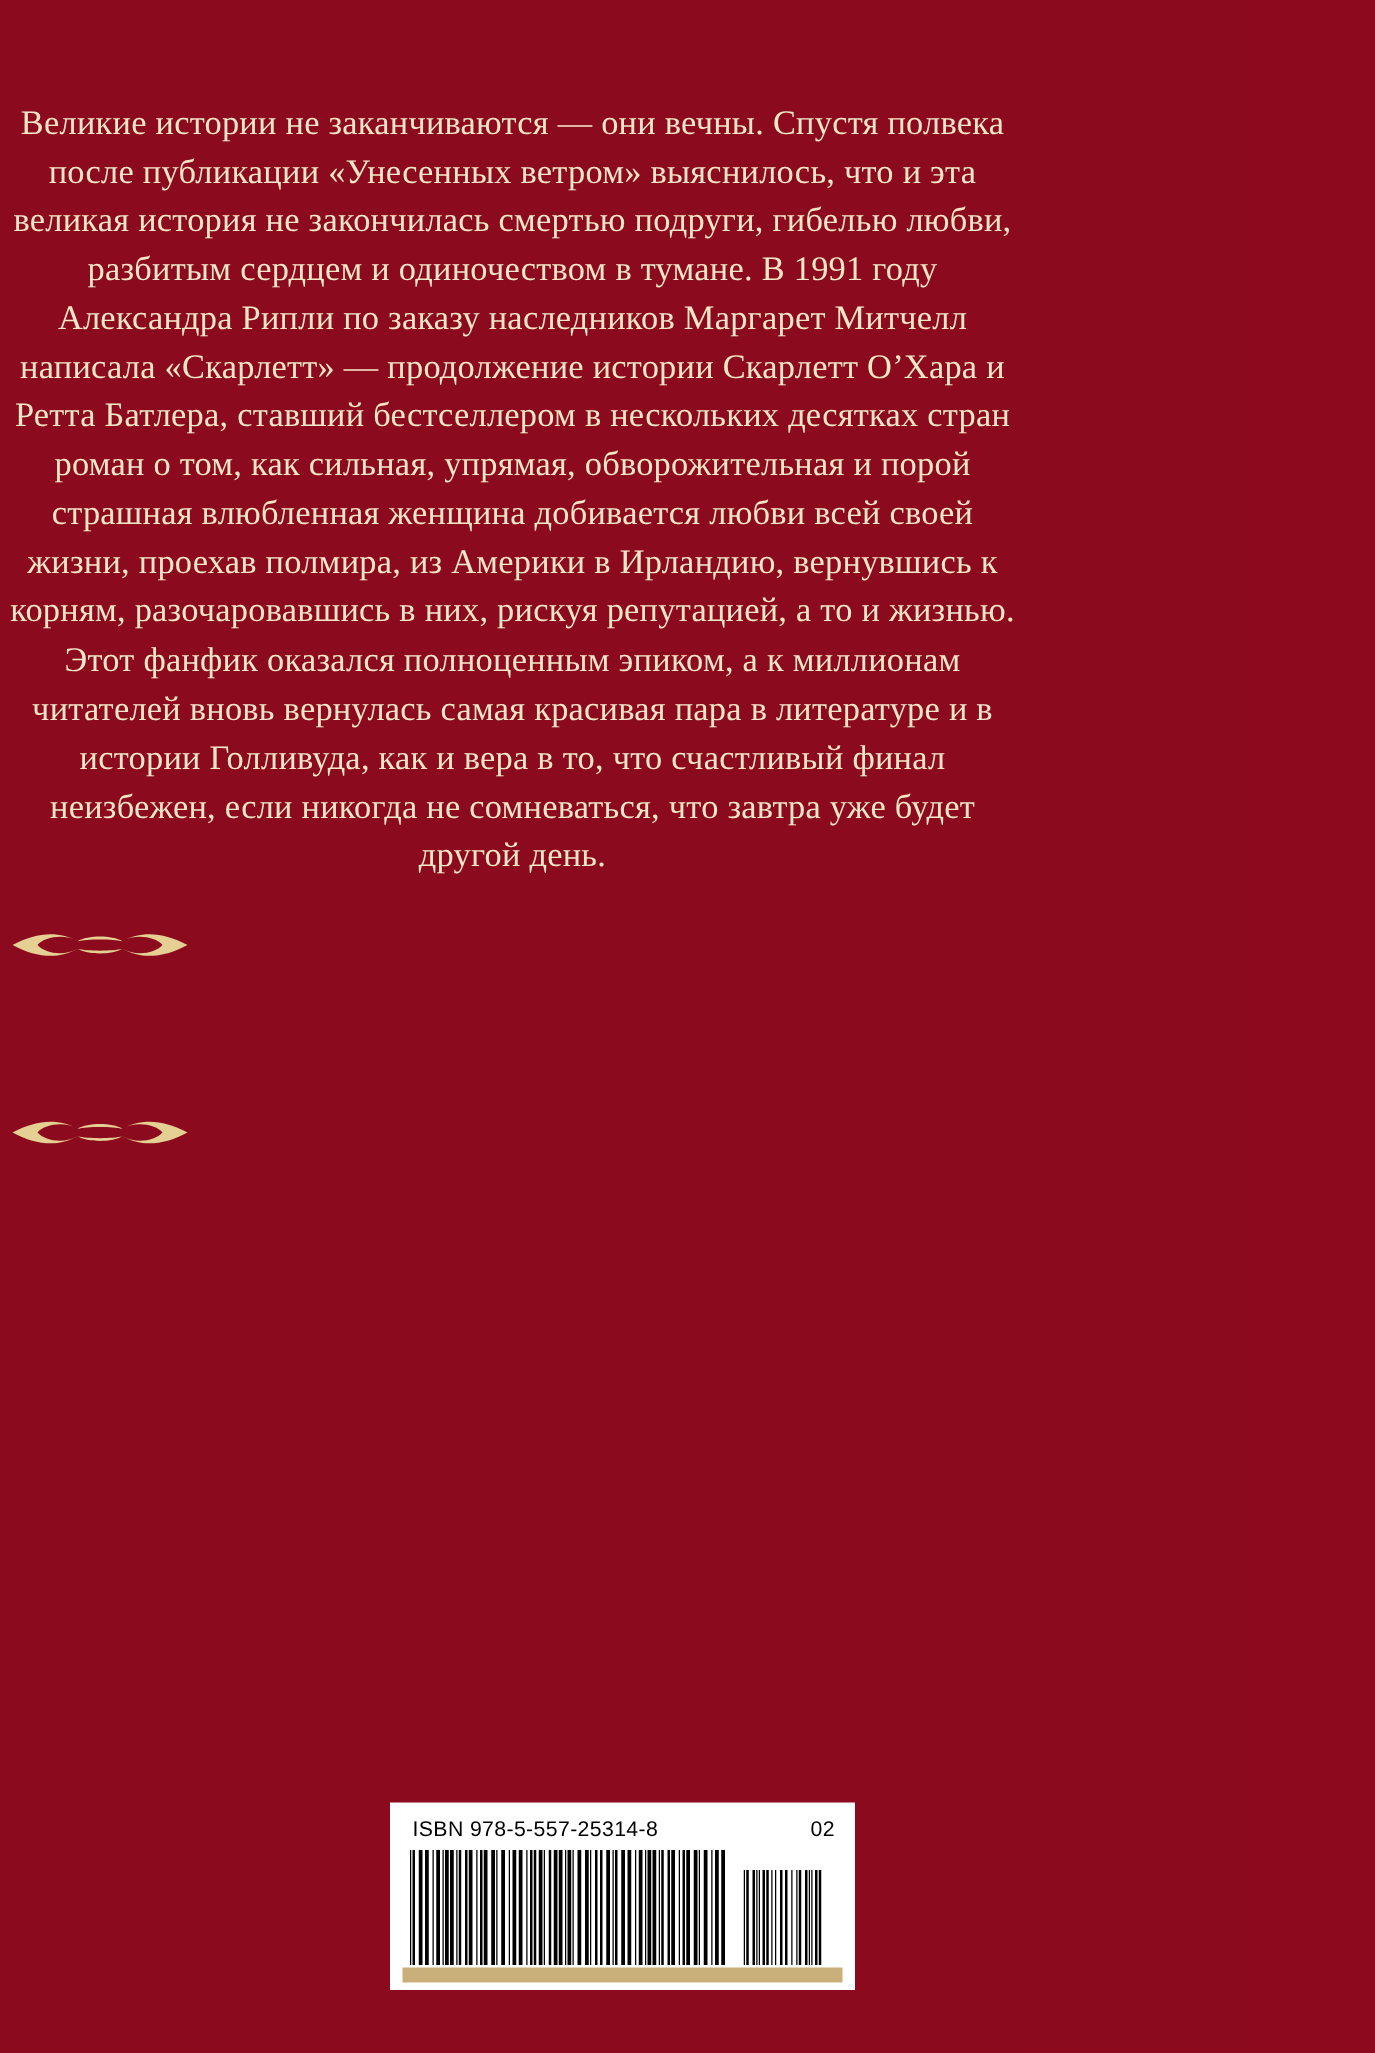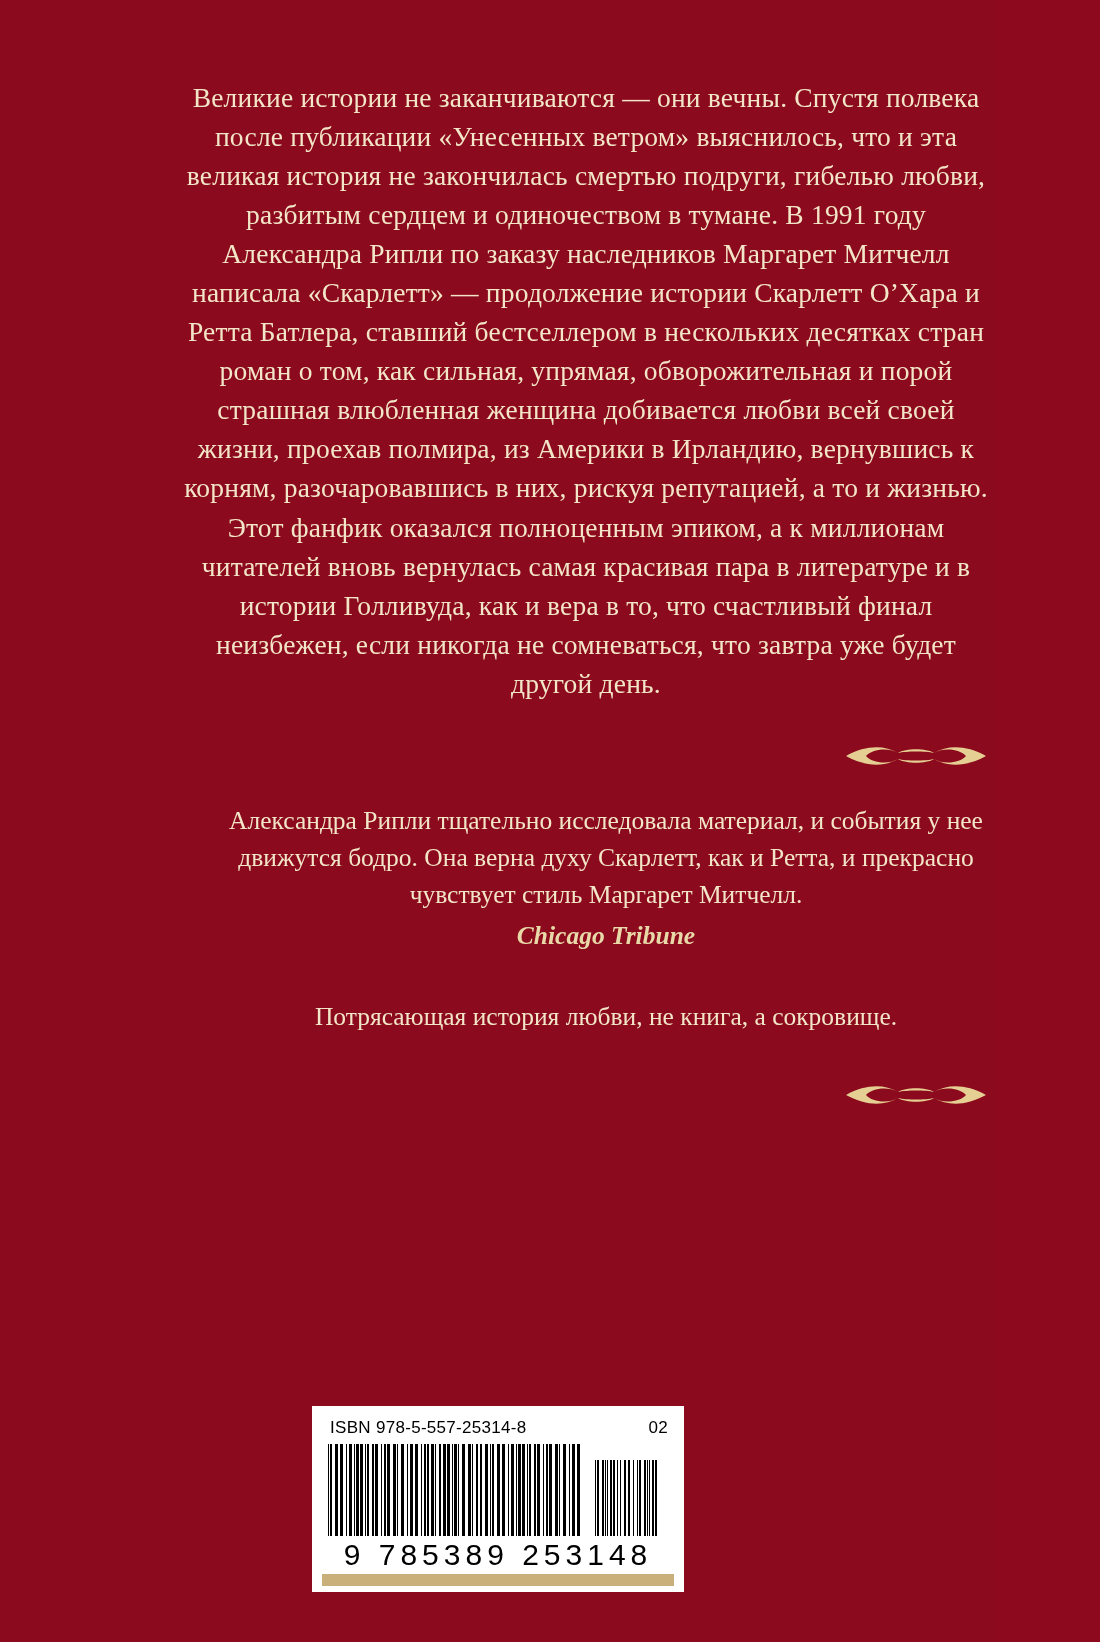--- a/index.html
+++ b/index.html
@@ -14,21 +14,21 @@
     overflow: hidden;
   }
   .cover {
     position: relative;
     width: 996px;
     height: 1642px;
     background: #8b0a1d;
     box-sizing: border-box;
     display: flex;
     flex-direction: column;
-    align-items: flex-end;
+    align-items: flex-start;
   }
   .blurb {
     width: 820px;
     margin-top: 78px;
     color: #f3e6c8;
     font-size: 27.5px;
     line-height: 1.42;
     text-align: center;
     letter-spacing: 0.2px;
   }
@@ -130,29 +130,24 @@
 
   <div class="divider">
     <svg width="160" height="26" viewBox="0 0 160 26">
       <path d="M10 13 C30 2, 48 2, 62 10 C52 4, 36 6, 30 13 C36 20, 52 22, 62 16 C48 24, 30 24, 10 13 Z" fill="#e6cf92"></path>
       <path d="M150 13 C130 2, 112 2, 98 10 C108 4, 124 6, 130 13 C124 20, 108 22, 98 16 C112 24, 130 24, 150 13 Z" fill="#e6cf92"></path>
       <path d="M62 10 C70 5, 90 5, 98 10 C90 8, 70 8, 62 10 Z" fill="#e6cf92"></path>
       <path d="M62 16 C70 21, 90 21, 98 16 C90 18, 70 18, 62 16 Z" fill="#e6cf92"></path>
     </svg>
   </div>
 
+
+  <div class="quote-gap"></div>
+
   <div class="quote-block">
-    <p>Александра Рипли тщательно исследовала материал, и события у нее движутся бодро. Она верна духу Скарлетт, как и Ретта, и прекрасно чувствует стиль Маргарет Митчелл.</p>
-    <div class="quote-source">Chicago Tribune</div>
-  </div>
-
-  <div class="quote-gap"></div>
-
-  <div class="quote-block">
-    <p>Потрясающая история любви, не книга, а сокровище.</p>
   </div>
 
   <div class="divider" style="margin-top:46px;">
     <svg width="160" height="26" viewBox="0 0 160 26">
       <path d="M10 13 C30 2, 48 2, 62 10 C52 4, 36 6, 30 13 C36 20, 52 22, 62 16 C48 24, 30 24, 10 13 Z" fill="#e6cf92"></path>
       <path d="M150 13 C130 2, 112 2, 98 10 C108 4, 124 6, 130 13 C124 20, 108 22, 98 16 C112 24, 130 24, 150 13 Z" fill="#e6cf92"></path>
       <path d="M62 10 C70 5, 90 5, 98 10 C90 8, 70 8, 62 10 Z" fill="#e6cf92"></path>
       <path d="M62 16 C70 21, 90 21, 98 16 C90 18, 70 18, 62 16 Z" fill="#e6cf92"></path>
     </svg>
   </div>
@@ -321,17 +316,16 @@
           <div class="b" style="width:1px"></div>
           <div style="width:1px"></div>
           <div class="b" style="width:1px"></div>
           <div style="width:2px"></div>
           <div class="b" style="width:2px"></div>
           <div style="width:1px"></div>
           <div class="b" style="width:2px"></div>
           <div style="width:2px"></div>
         </div>
     </div>
-    <div class="barcode-digits">9 785389 253148</div>
     <div class="barcode-footer"></div>
   </div>
 
 </div>
 
 </body></html>

